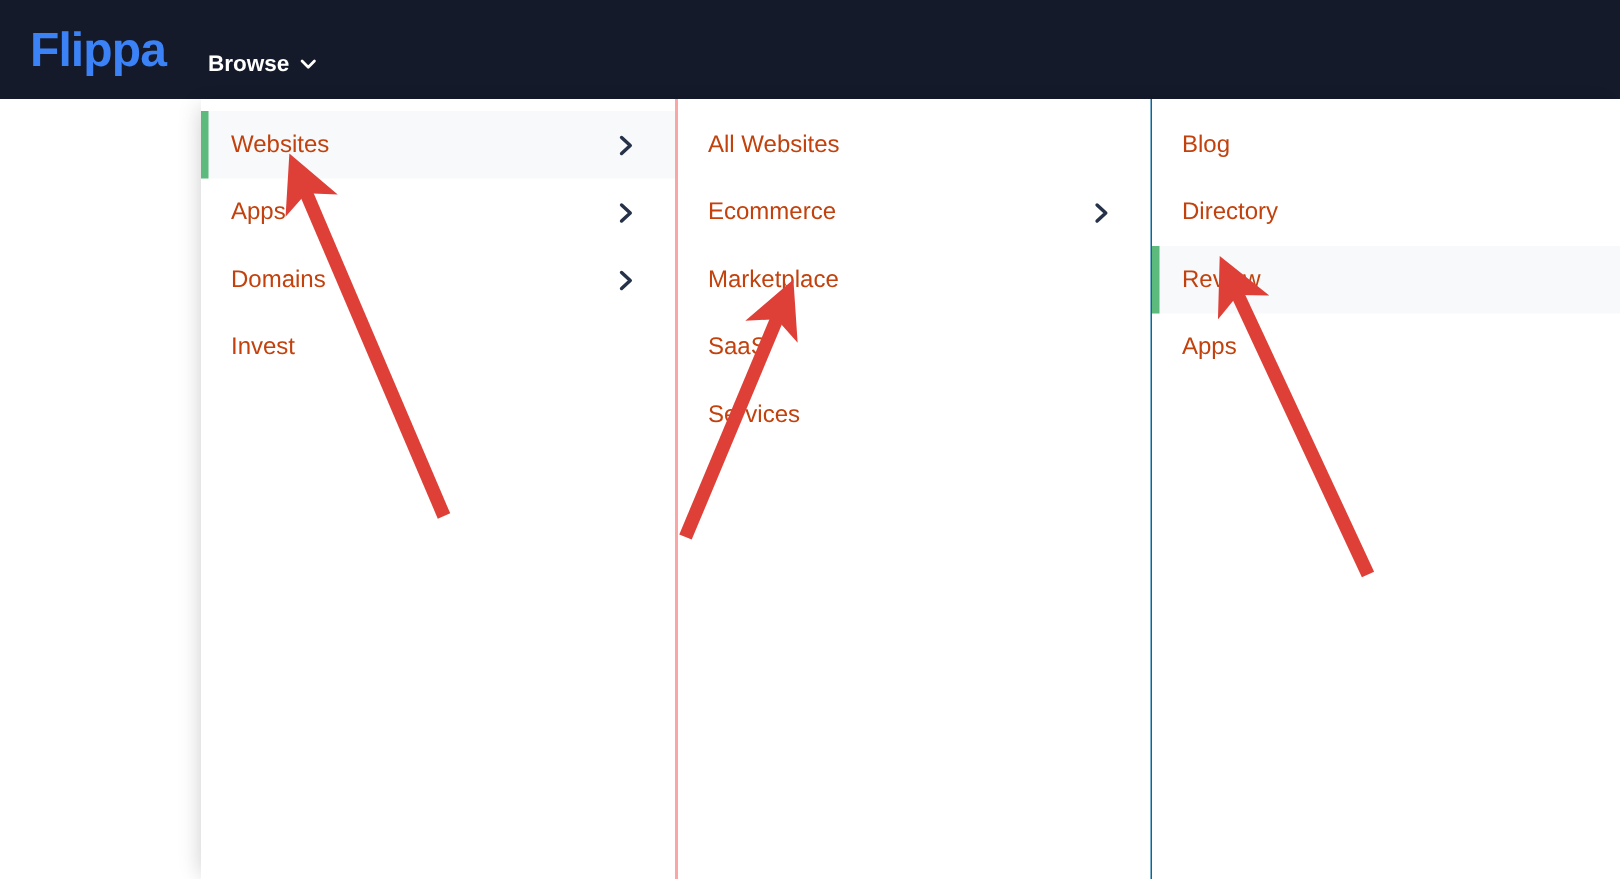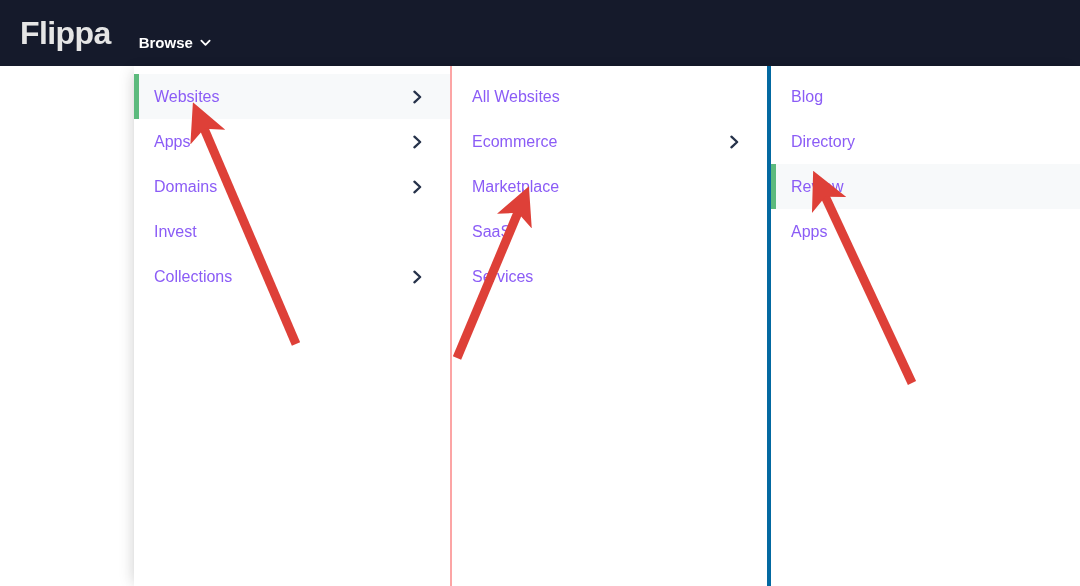--- a/index.html
+++ b/index.html
@@ -25,21 +25,21 @@
     top: 0; left: 0;
     width: 1080px;
     height: 66px;
     background: #151a2b;
     display: flex;
     align-items: center;
     z-index: 1;
   }
   .logo {
     margin-left: 20px;
-    color: #e5e5e5;
+    color: #3b82f6;
     font-size: 32px;
     font-weight: 700;
     letter-spacing: -0.6px;
     line-height: 1;
   }
   .browse {
     margin-left: 28px;
     display: flex;
     align-items: center;
     gap: 7px;
@@ -71,29 +71,29 @@
   }
 
   .menu-col {
     height: 100%;
     padding-top: 8px;
     background: #ffffff;
     position: relative;
   }
   .col-1 { width: 316px; }
   .col-2 { width: 317px; border-left: 2px solid #fca5a5; }
-  .col-3 { width: 313px; border-left: 4px solid #0369a1; }
+  .col-3 { width: 313px; border-left: 1px solid #0369a1; }
 
   .menu-item {
     position: relative;
     height: 45px;
     display: flex;
     align-items: center;
     padding: 0 26px 0 20px;
-    color: #8b5cf6;
+    color: #c2410c;
     font-size: 16px;
     font-weight: 400;
     cursor: pointer;
     white-space: nowrap;
   }
   .menu-item .label { flex: 1; }
 
   .menu-item.active {
     background: #f7f9fa;
   }
@@ -159,28 +159,20 @@
         <div class="menu-item">
           <span class="label">Domains</span>
           <span class="chev-right">
             <svg viewBox="0 0 14 18" width="13" height="16" aria-hidden="true">
               <path d="M3.5 3 L10 9 L3.5 15" fill="none" stroke="currentColor" stroke-width="2.6" stroke-linecap="round" stroke-linejoin="round"></path>
             </svg>
           </span>
         </div>
         <div class="menu-item">
           <span class="label">Invest</span>
-        </div>
-        <div class="menu-item">
-          <span class="label">Collections</span>
-          <span class="chev-right">
-            <svg viewBox="0 0 14 18" width="13" height="16" aria-hidden="true">
-              <path d="M3.5 3 L10 9 L3.5 15" fill="none" stroke="currentColor" stroke-width="2.6" stroke-linecap="round" stroke-linejoin="round"></path>
-            </svg>
-          </span>
         </div>
       </div>
     <div class="menu-col col-2">
         <div class="menu-item">
           <span class="label">All Websites</span>
         </div>
         <div class="menu-item">
           <span class="label">Ecommerce</span>
           <span class="chev-right">
             <svg viewBox="0 0 14 18" width="13" height="16" aria-hidden="true">

